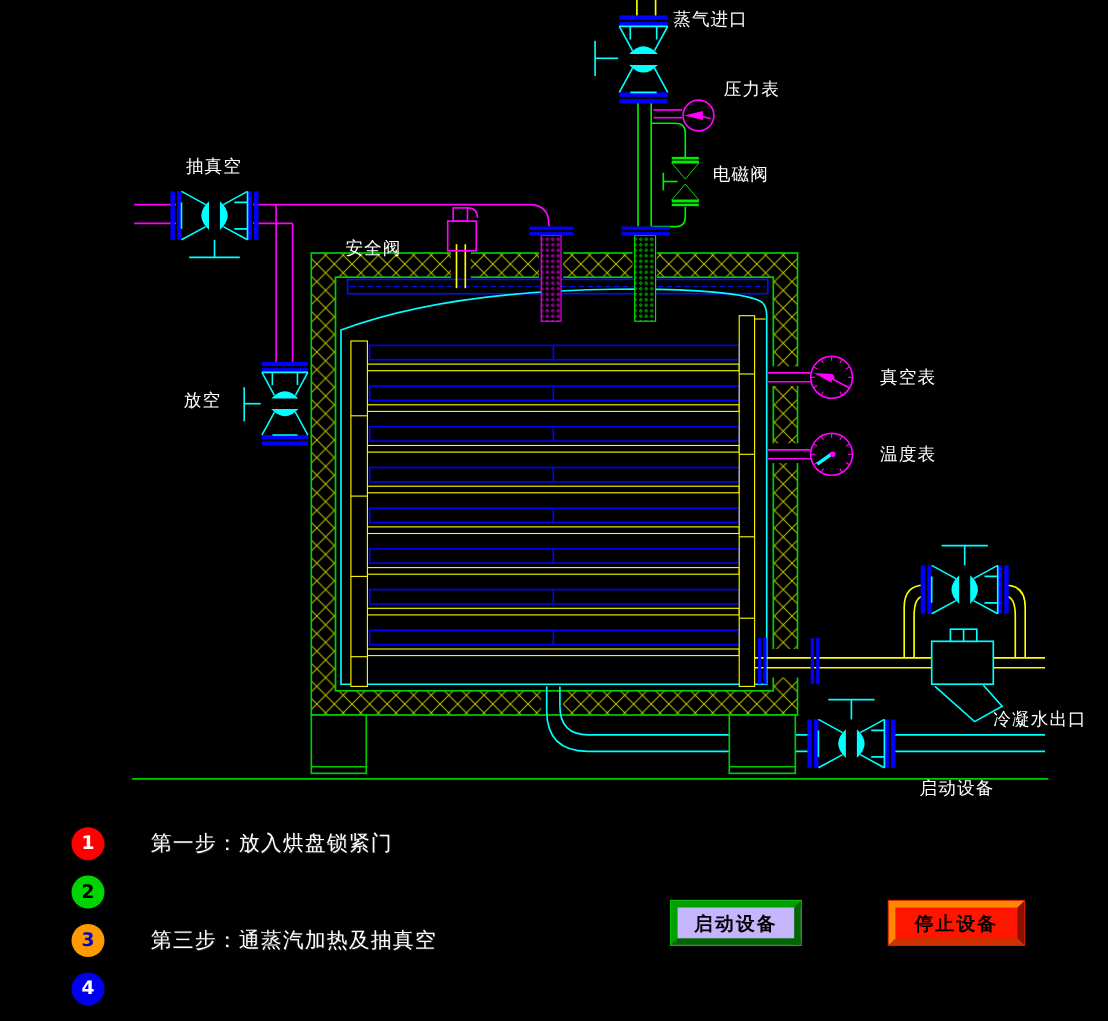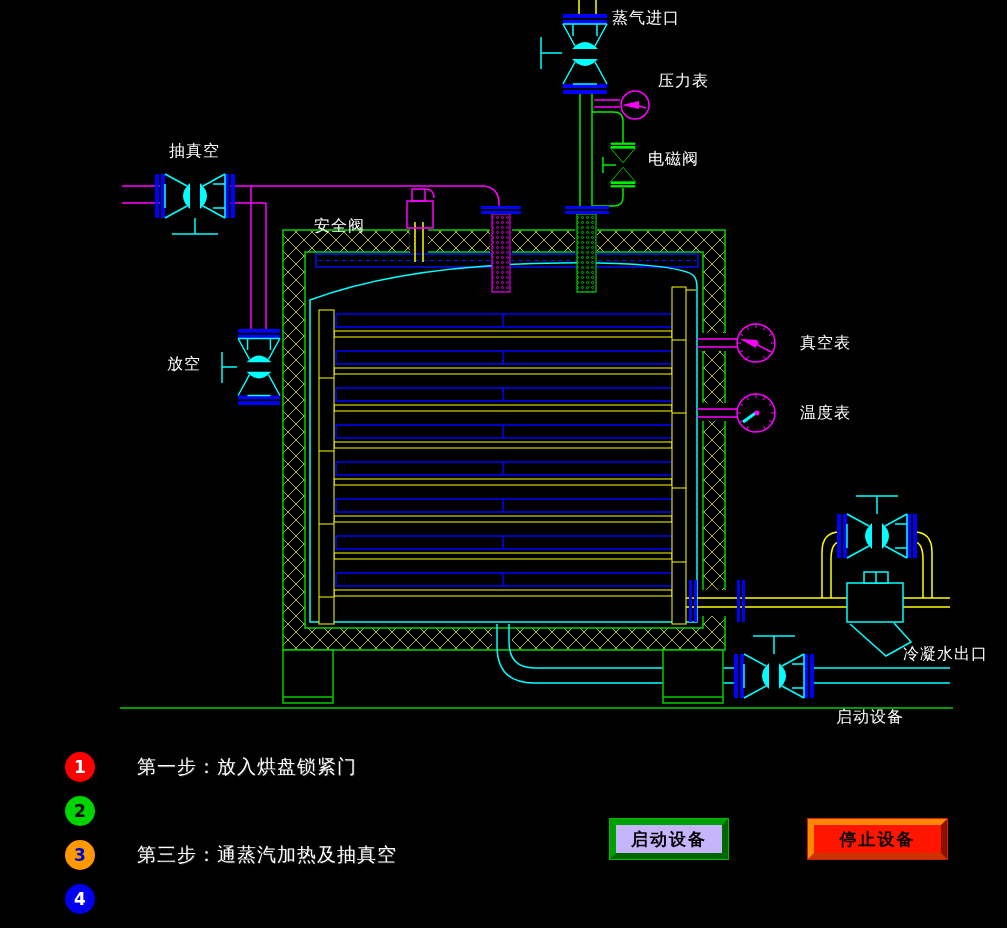--- a/index.html
+++ b/index.html
@@ -11,21 +11,21 @@
          letter-spacing:10px;white-space:nowrap;}
   .step{position:absolute;left:65px;display:flex;align-items:center;}
   .badge{width:30px;height:30px;border-radius:50%;display:flex;align-items:center;
          justify-content:center;font-size:17px;font-weight:bold;flex:0 0 30px;}
   .step-text{margin-left:42px;color:#fff;font-size:19px;font-weight:500;
              letter-spacing:1px;white-space:nowrap;text-shadow:1px 1px 0 #222;}
   .btn{position:absolute;top:819px;height:40px;display:flex;align-items:center;justify-content:center;
        color:#000;font-size:17px;font-weight:bold;letter-spacing:2px;cursor:pointer;box-sizing:border-box;}
   #btn-start{left:610px;width:118px;background:#c4b5fd;border:6px solid;
              border-color:#00a000 #006600 #006600 #00a000;box-shadow:0 0 0 1px #00bb00;}
-  #btn-stop{left:808px;width:139px;background:#ff1500;border:6px solid;
+  #btn-stop{left:808px;width:123px;background:#ff1500;border:6px solid;
             border-color:#ff8800 #881100 #cc3300 #ff8800;box-shadow:0 0 0 1px #cc2200;}
 </style>
 </head>
 <body>
 
 <div id="screen">
 
 <svg id="diagram" width="1007" height="928" viewBox="0 0 1007 928">
   <defs>
     <pattern id="hatch" width="16" height="16" patternUnits="userSpaceOnUse">

